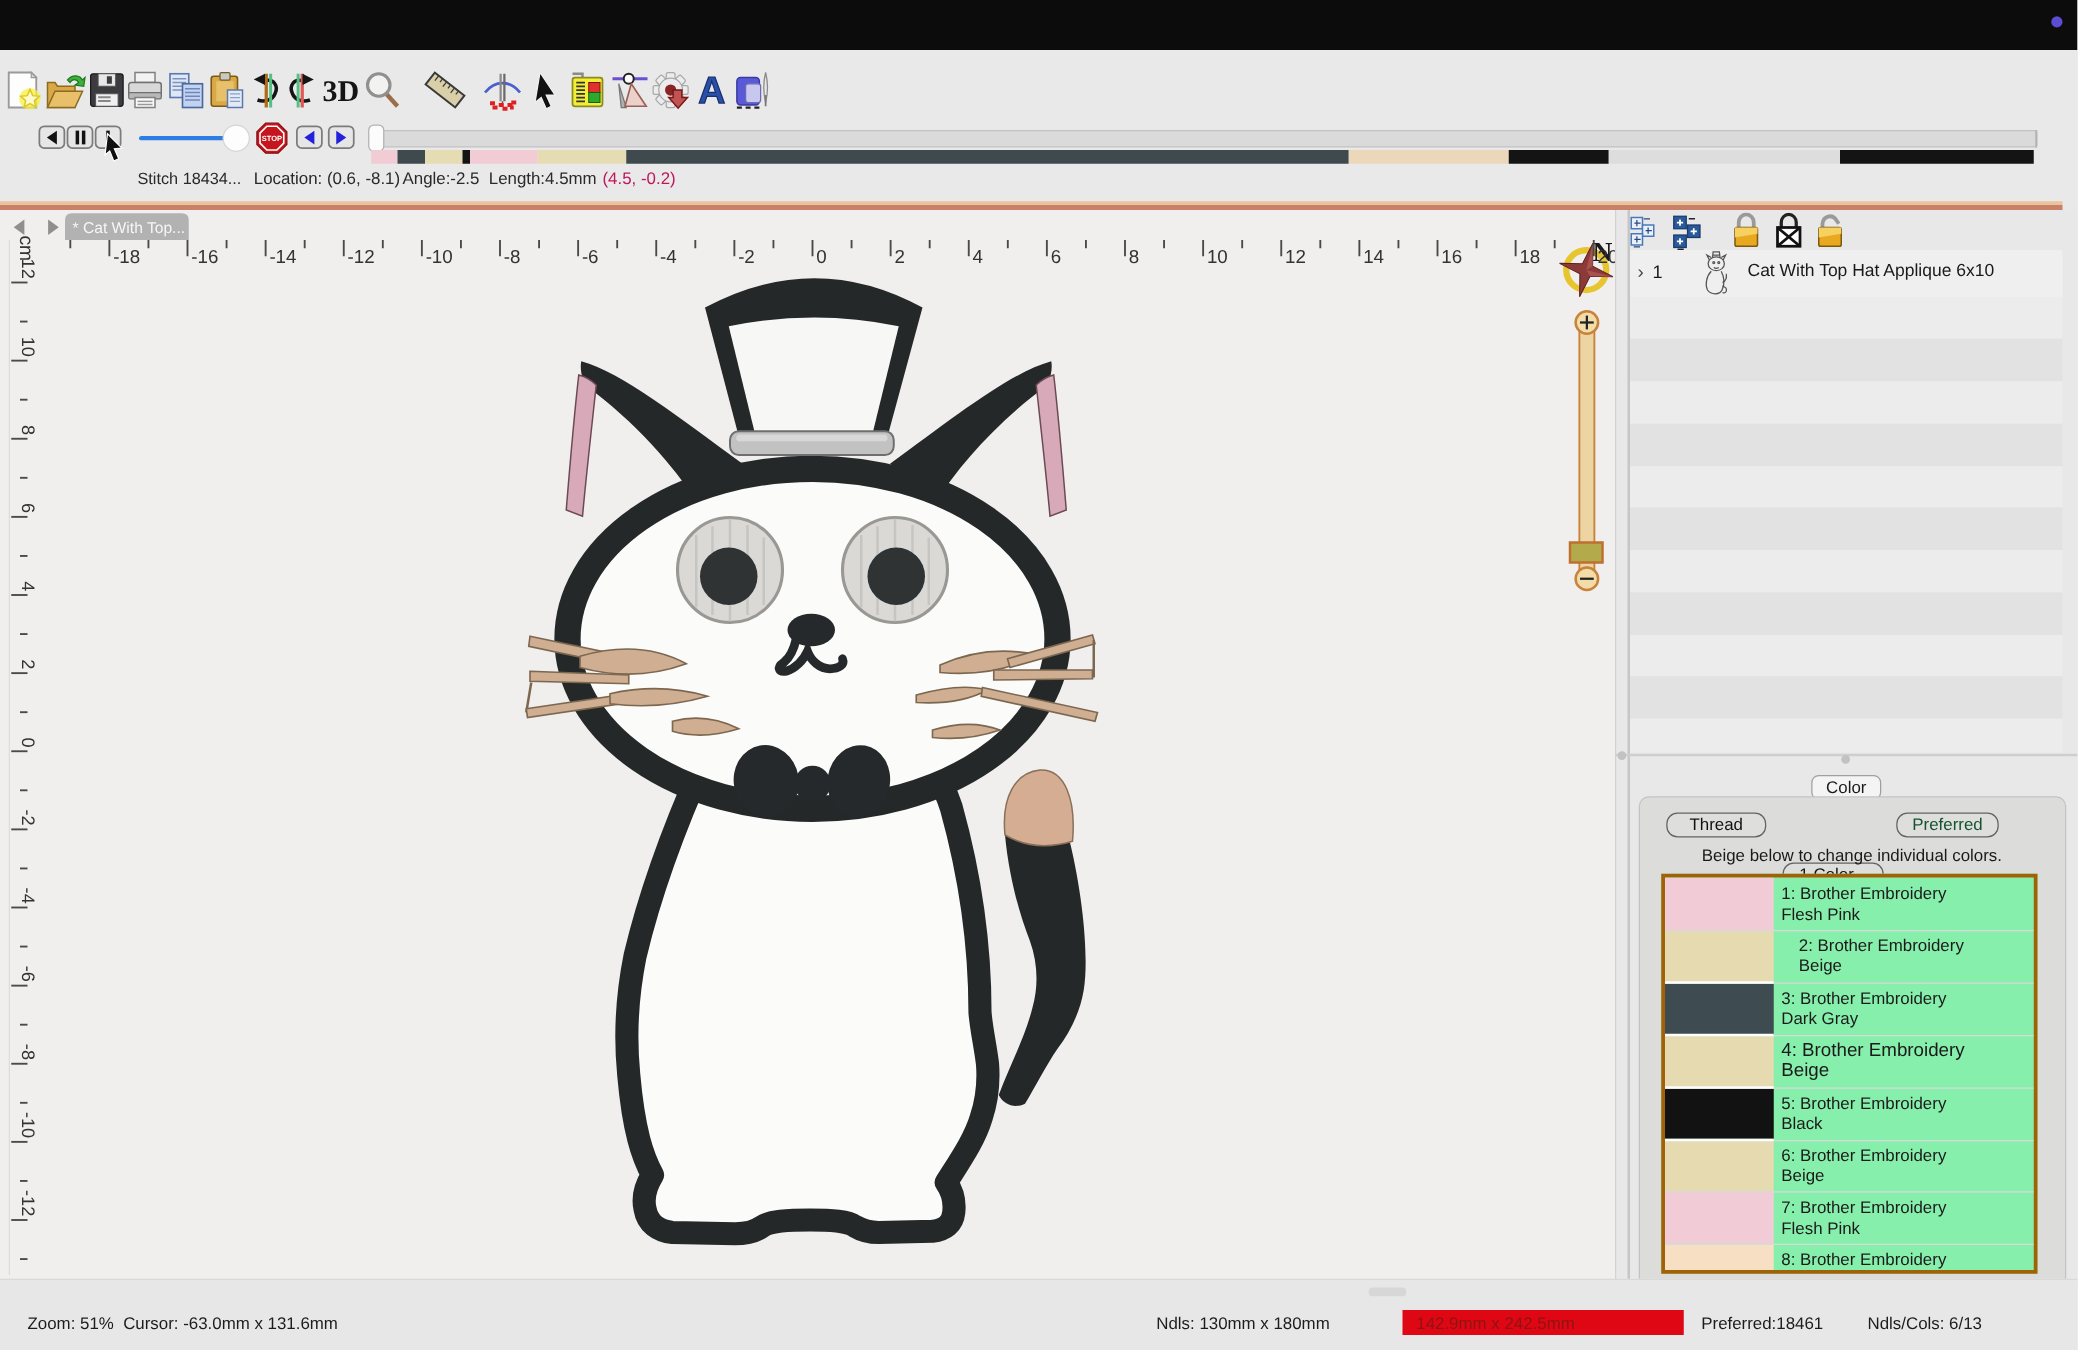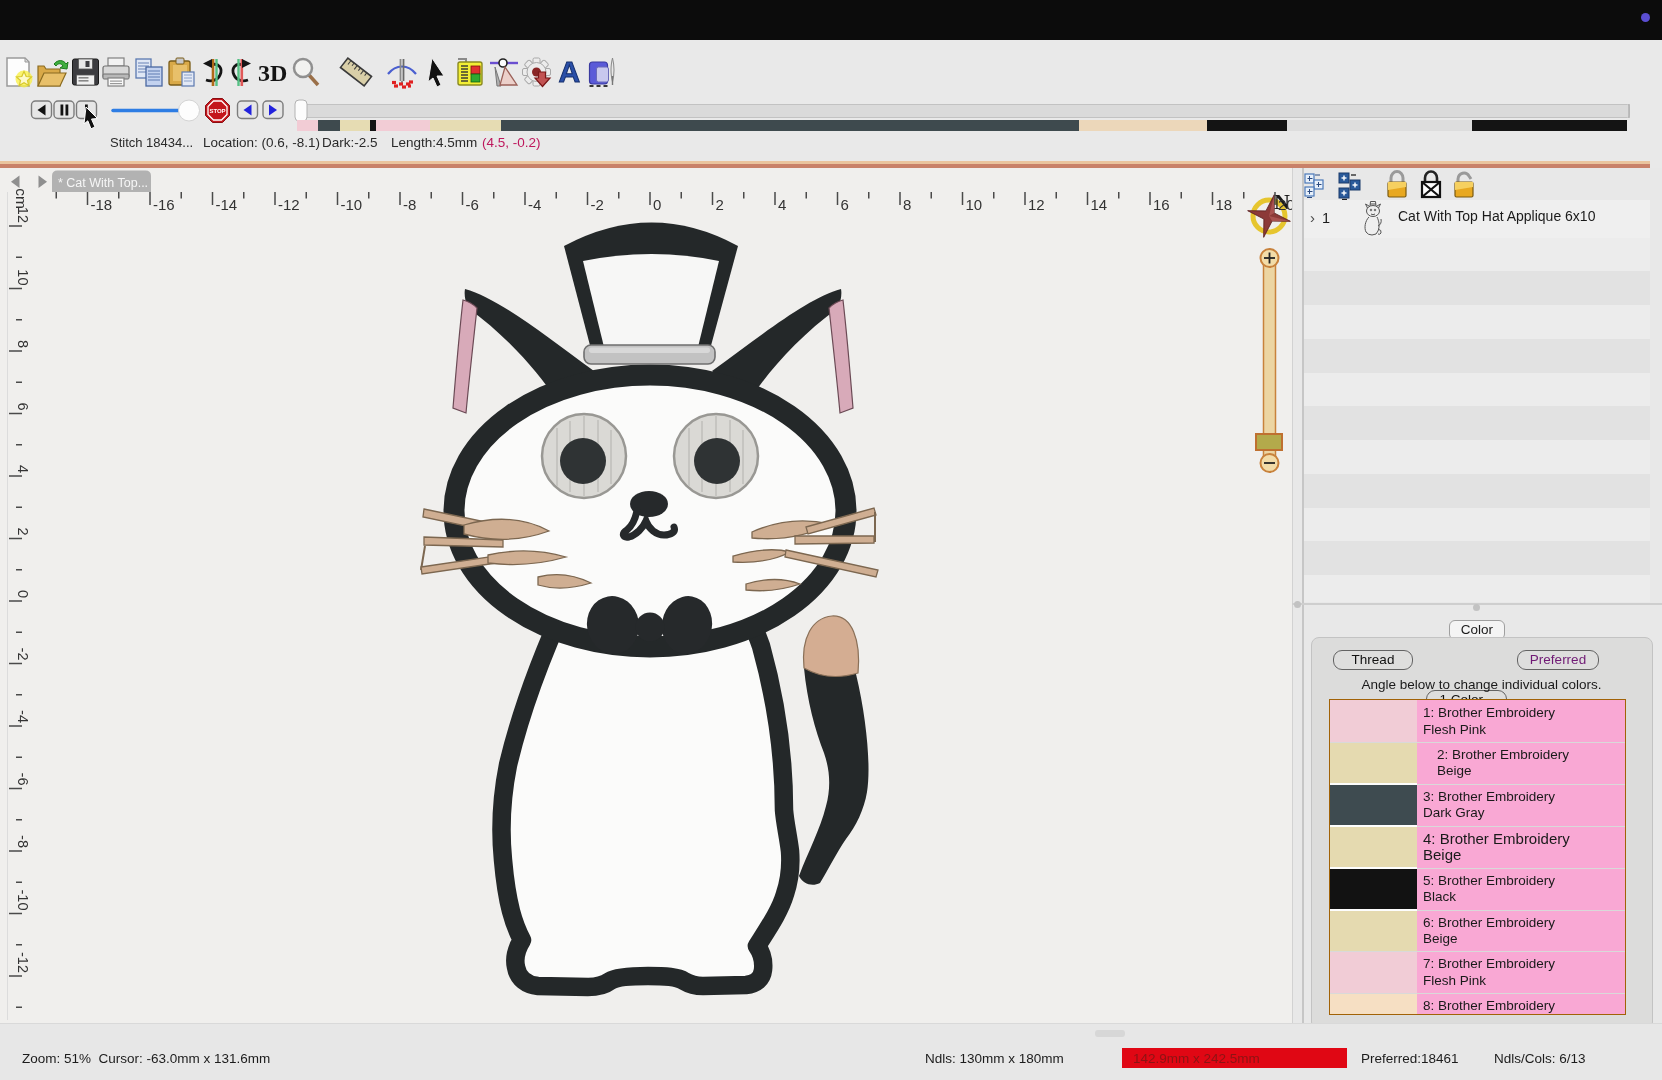--- a/index.html
+++ b/index.html
@@ -224,21 +224,21 @@
   <rect x="501" y="80" width="578" height="11" fill="#3e4a4e"></rect>
   <rect x="1079" y="80" width="128" height="11" fill="#ecd7ba"></rect>
   <rect x="1207" y="80" width="80" height="11" fill="#141414"></rect>
   <rect x="1287" y="80" width="185" height="11" fill="#dddddd"></rect>
   <rect x="1472" y="80" width="155" height="11" fill="#141414"></rect>
 </g>
 </svg>
 
 <div class="abs" style="left:110px;top:135px;font-size:13px;color:#2a2a2a;">Stitch 18434...</div>
 <div class="abs" style="left:203px;top:135px;font-size:13.5px;color:#2a2a2a;">Location: (0.6, -8.1)</div>
-<div class="abs" style="left:322px;top:135px;font-size:13.5px;color:#2a2a2a;">Dark:-2.5</div>
+<div class="abs" style="left:322px;top:135px;font-size:13.5px;color:#2a2a2a;">Angle:-2.5</div>
 <div class="abs" style="left:391px;top:135px;font-size:13.5px;color:#2a2a2a;">Length:4.5mm</div>
 <div class="abs" style="left:482px;top:135px;font-size:13.5px;color:#be185d;">(4.5, -0.2)</div>
 
 <div class="abs" style="left:0;top:161px;width:1650px;height:3px;background:#eac49e;"></div>
 <div class="abs" style="left:0;top:164px;width:1650px;height:3.5px;background:#c98169;"></div>
 
 <div class="abs" style="left:0;top:168px;width:1292px;height:855px;background:#f0efed;"></div>
 <svg class="abs" style="left:0;top:168px;" width="1292" height="855" viewBox="0 168 1292 855">
 
 <g>
@@ -535,24 +535,24 @@
 
 <div class="abs" style="left:1449px;top:620px;width:54px;height:18px;background:#f4f4f4;border:1.3px solid #9f9f9f;border-radius:6px;
      font-size:13.5px;color:#1a1a1a;text-align:center;line-height:18px;">Color</div>
 
 <div class="abs" style="left:1311px;top:637px;width:340px;height:391px;background:#dcdcdb;border:1.3px solid #c3c3c3;border-radius:8px;"></div>
 <div class="abs" style="left:1333px;top:649.5px;width:78px;height:18px;background:#dededd;border:1.4px solid #636363;border-radius:9px;
      font-size:13.5px;color:#111;text-align:center;line-height:18px;">Thread</div>
 <div class="abs" style="left:1426px;top:649.5px;width:79px;height:18px;background:#dededd;border:1.4px solid #636363;border-radius:9px;
      font-size:13.5px;color:#111;text-align:center;line-height:18px;margin-top:40px;">1 Color...</div>
 <div class="abs" style="left:1517px;top:649.5px;width:80px;height:18px;background:#dededd;border:1.4px solid #636363;border-radius:9px;
-     font-size:13.5px;color:#701a75;text-align:center;line-height:18px;">Preferred</div>
-<div class="abs" style="left:1311px;top:677px;width:341px;font-size:13.5px;color:#1a1a1a;text-align:center;">Angle below to change individual colors.</div>
-
-<div class="abs" style="left:1329px;top:699px;width:295px;height:314px;background:#f9a8d4;border:1px solid #a16207;overflow:hidden;">
+     font-size:13.5px;color:#14532d;text-align:center;line-height:18px;">Preferred</div>
+<div class="abs" style="left:1311px;top:677px;width:341px;font-size:13.5px;color:#1a1a1a;text-align:center;">Beige below to change individual colors.</div>
+
+<div class="abs" style="left:1329px;top:699px;width:295px;height:314px;background:#86efac;border:3px solid #a16207;overflow:hidden;">
 <div class="abs" style="left:0;top:0.0px;width:87px;height:41.9px;background:#f1ccd6;"></div>
 <div class="abs" style="left:93px;top:5.0px;font-size:13.5px;color:#1a1a1a;line-height:16.5px;">1: Brother Embroidery<br>Flesh Pink</div>
 <div class="abs" style="left:0;top:41.9px;width:87px;height:41.9px;background:#e5dab0;"></div>
 <div class="abs" style="left:107px;top:46.9px;font-size:13.5px;color:#1a1a1a;line-height:16.5px;">2: Brother Embroidery<br>Beige</div>
 <div class="abs" style="left:0;top:83.8px;width:87px;height:41.9px;background:#3e4b50;"></div>
 <div class="abs" style="left:93px;top:88.8px;font-size:13.5px;color:#1a1a1a;line-height:16.5px;">3: Brother Embroidery<br>Dark Gray</div>
 <div class="abs" style="left:0;top:125.7px;width:87px;height:41.9px;background:#e5dab0;"></div>
 <div class="abs" style="left:93px;top:130.7px;font-size:15px;color:#1a1a1a;line-height:16.5px;">4: Brother Embroidery<br>Beige</div>
 <div class="abs" style="left:0;top:167.6px;width:87px;height:41.9px;background:#121212;"></div>
 <div class="abs" style="left:93px;top:172.6px;font-size:13.5px;color:#1a1a1a;line-height:16.5px;">5: Brother Embroidery<br>Black</div>

